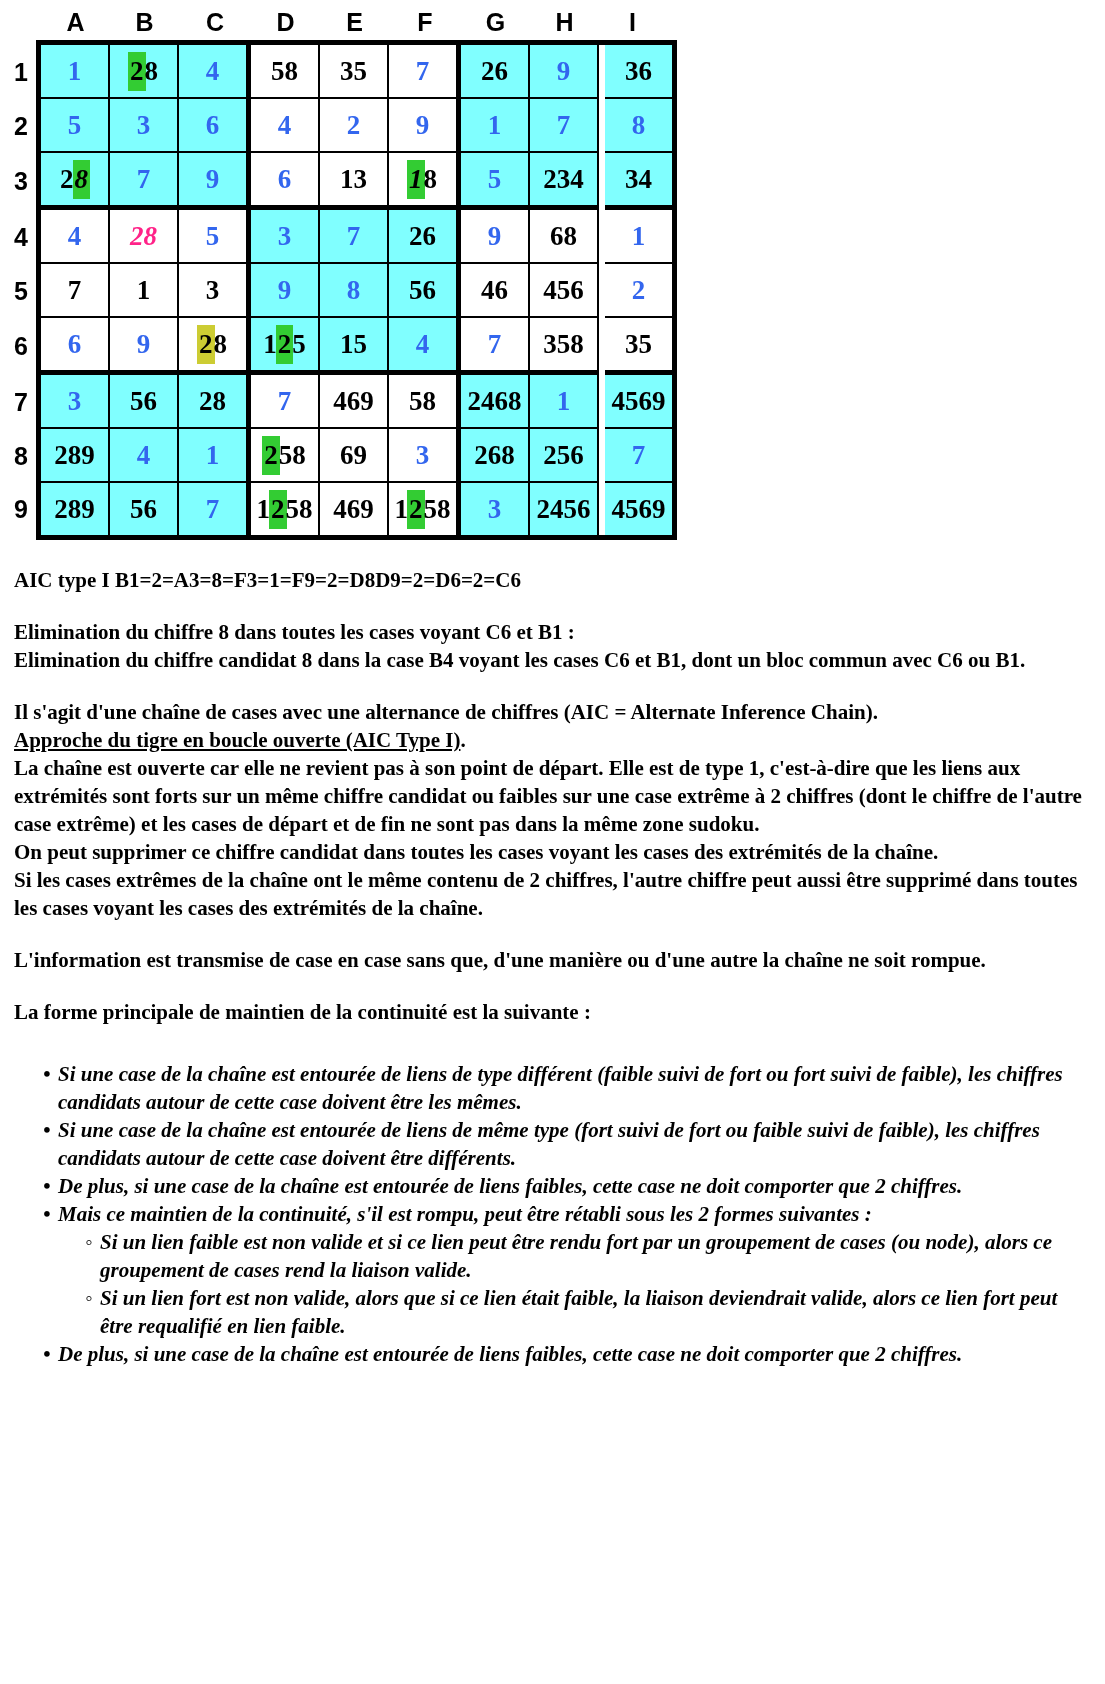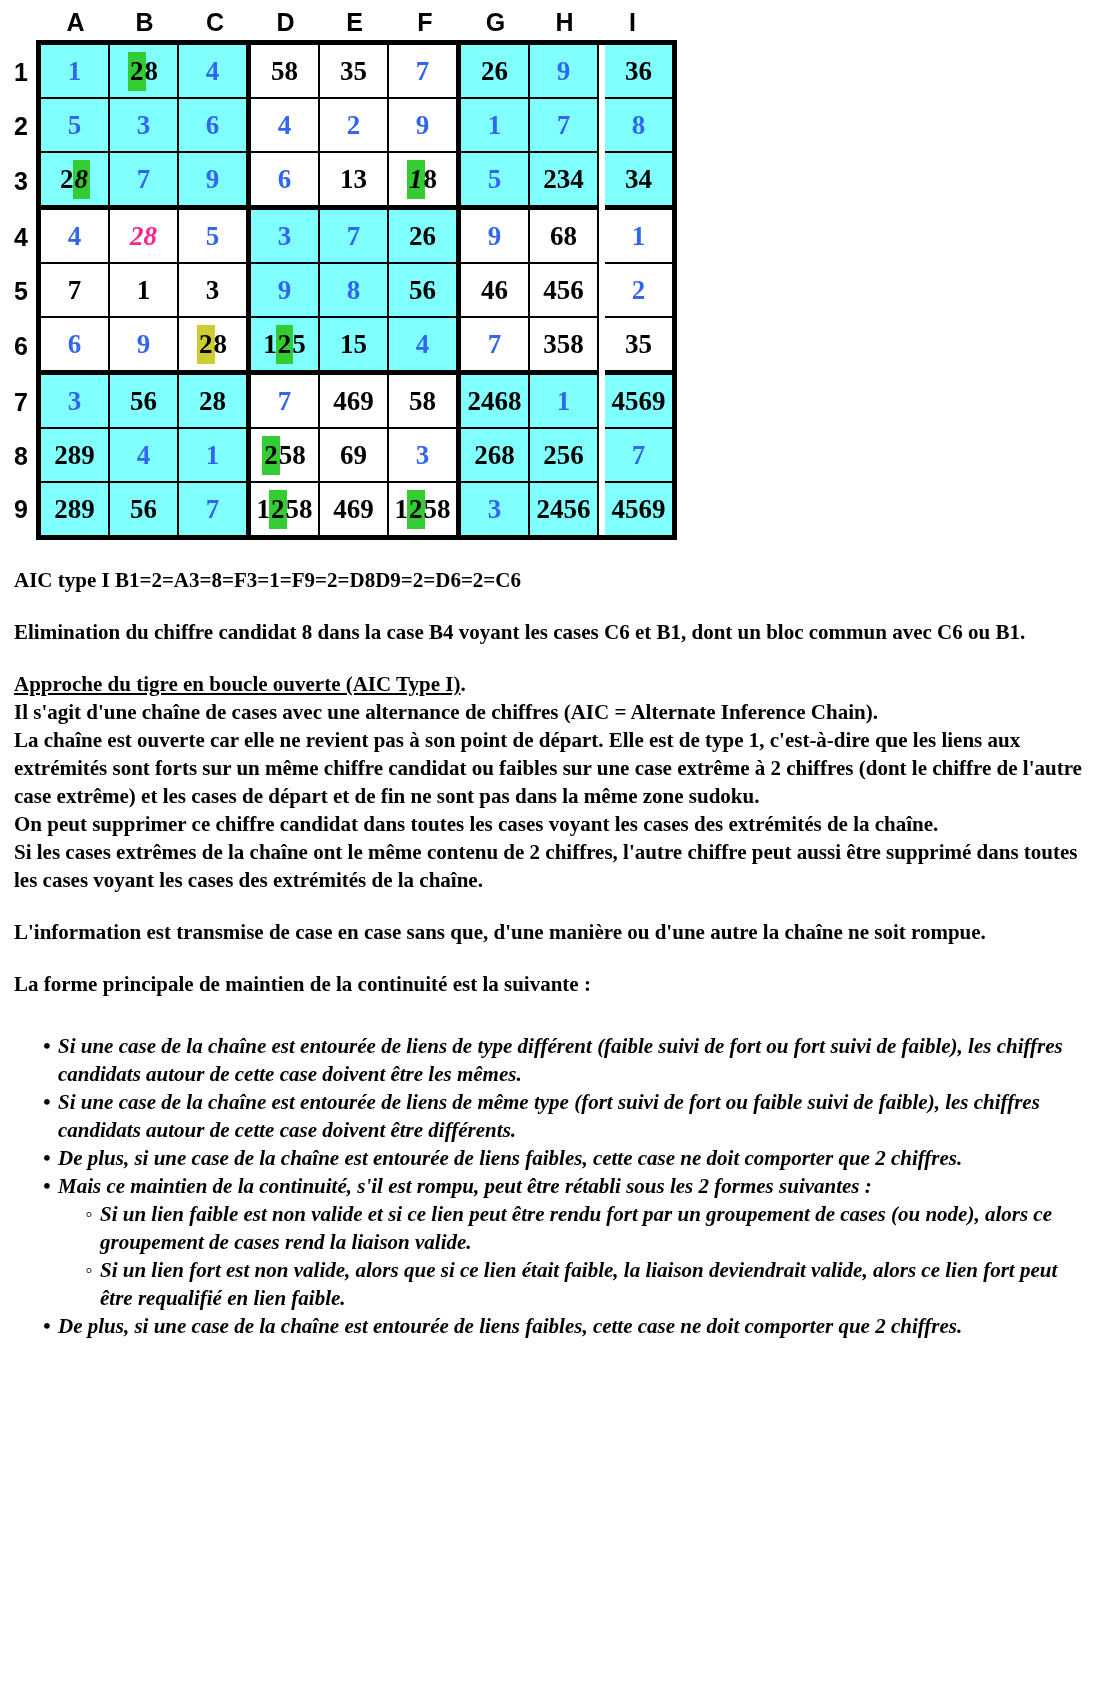--- a/index.html
+++ b/index.html
@@ -352,25 +352,26 @@
           <div class="cell cyan vlast hlast">
             <span class="digit">4569</span>
           </div>
         </div>
       </div>
   </div>
 
   <div class="content" id="content">
     <div class="tline aic-line">AIC type I B1=2=A3=8=F3=1=F9=2=D8D9=2=D6=2=C6</div>
       <div class="section sec-para">
+        <div class="tline">Elimination du chiffre 8 dans toutes les cases voyant C6 et B1 :</div>
         <div class="tline">Elimination du chiffre candidat 8 dans la case B4 voyant les cases C6 et B1, dont un bloc commun avec C6 ou B1.</div>
       </div>
       <div class="section sec-hpara">
+        <div class="tline">Il s'agit d'une chaîne de cases avec une alternance de chiffres (AIC = Alternate Inference Chain).</div>
         <div class="tline"><span class="underline">Approche du tigre en boucle ouverte (AIC Type I)</span><span>.</span></div>
-        <div class="tline">Il s'agit d'une chaîne de cases avec une alternance de chiffres (AIC = Alternate Inference Chain).</div>
         <div class="tline">La chaîne est ouverte car elle ne revient pas à son point de départ. Elle est de type 1, c'est-à-dire que les liens aux extrémités sont forts sur un même chiffre candidat ou faibles sur une case extrême à 2 chiffres (dont le chiffre de l'autre case extrême) et les cases de départ et de fin ne sont pas dans la même zone sudoku.</div>
         <div class="tline">On peut supprimer ce chiffre candidat dans toutes les cases voyant les cases des extrémités de la chaîne.</div>
         <div class="tline">Si les cases extrêmes de la chaîne ont le même contenu de 2 chiffres, l'autre chiffre peut aussi être supprimé dans toutes les cases voyant les cases des extrémités de la chaîne.</div>
       </div>
       <div class="section sec-para">
         <div class="tline">L'information est transmise de case en case sans que, d'une manière ou d'une autre la chaîne ne soit rompue.</div>
       </div>
       <div class="section sec-para">
         <div class="tline">La forme principale de maintien de la continuité est la suivante :</div>
       </div>

